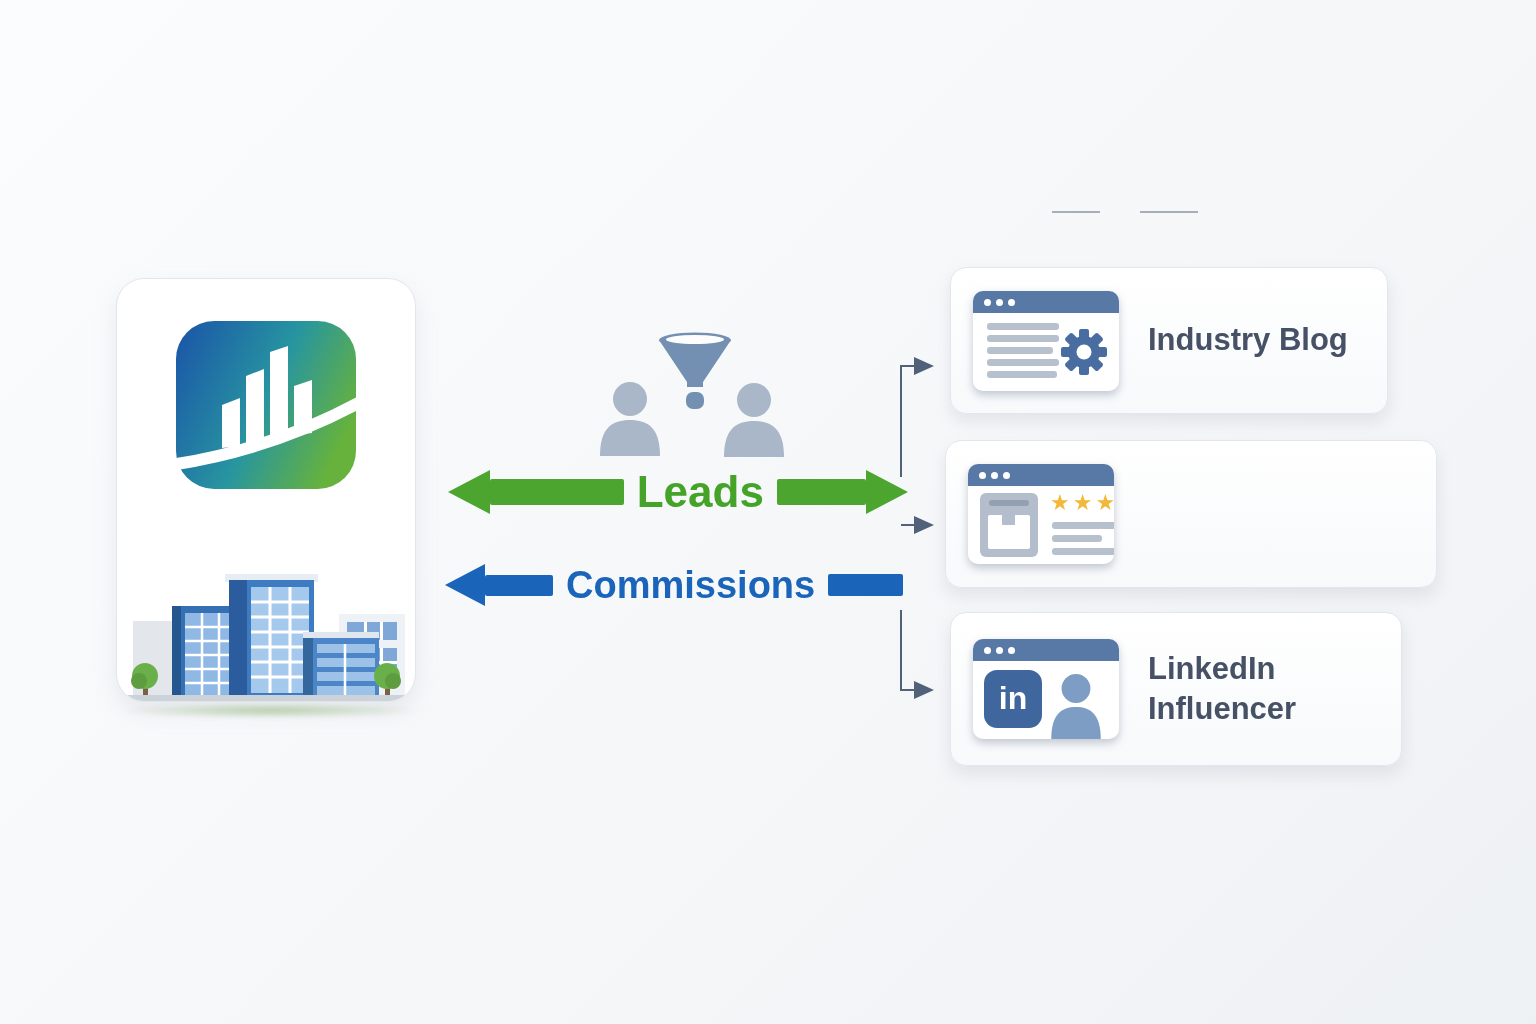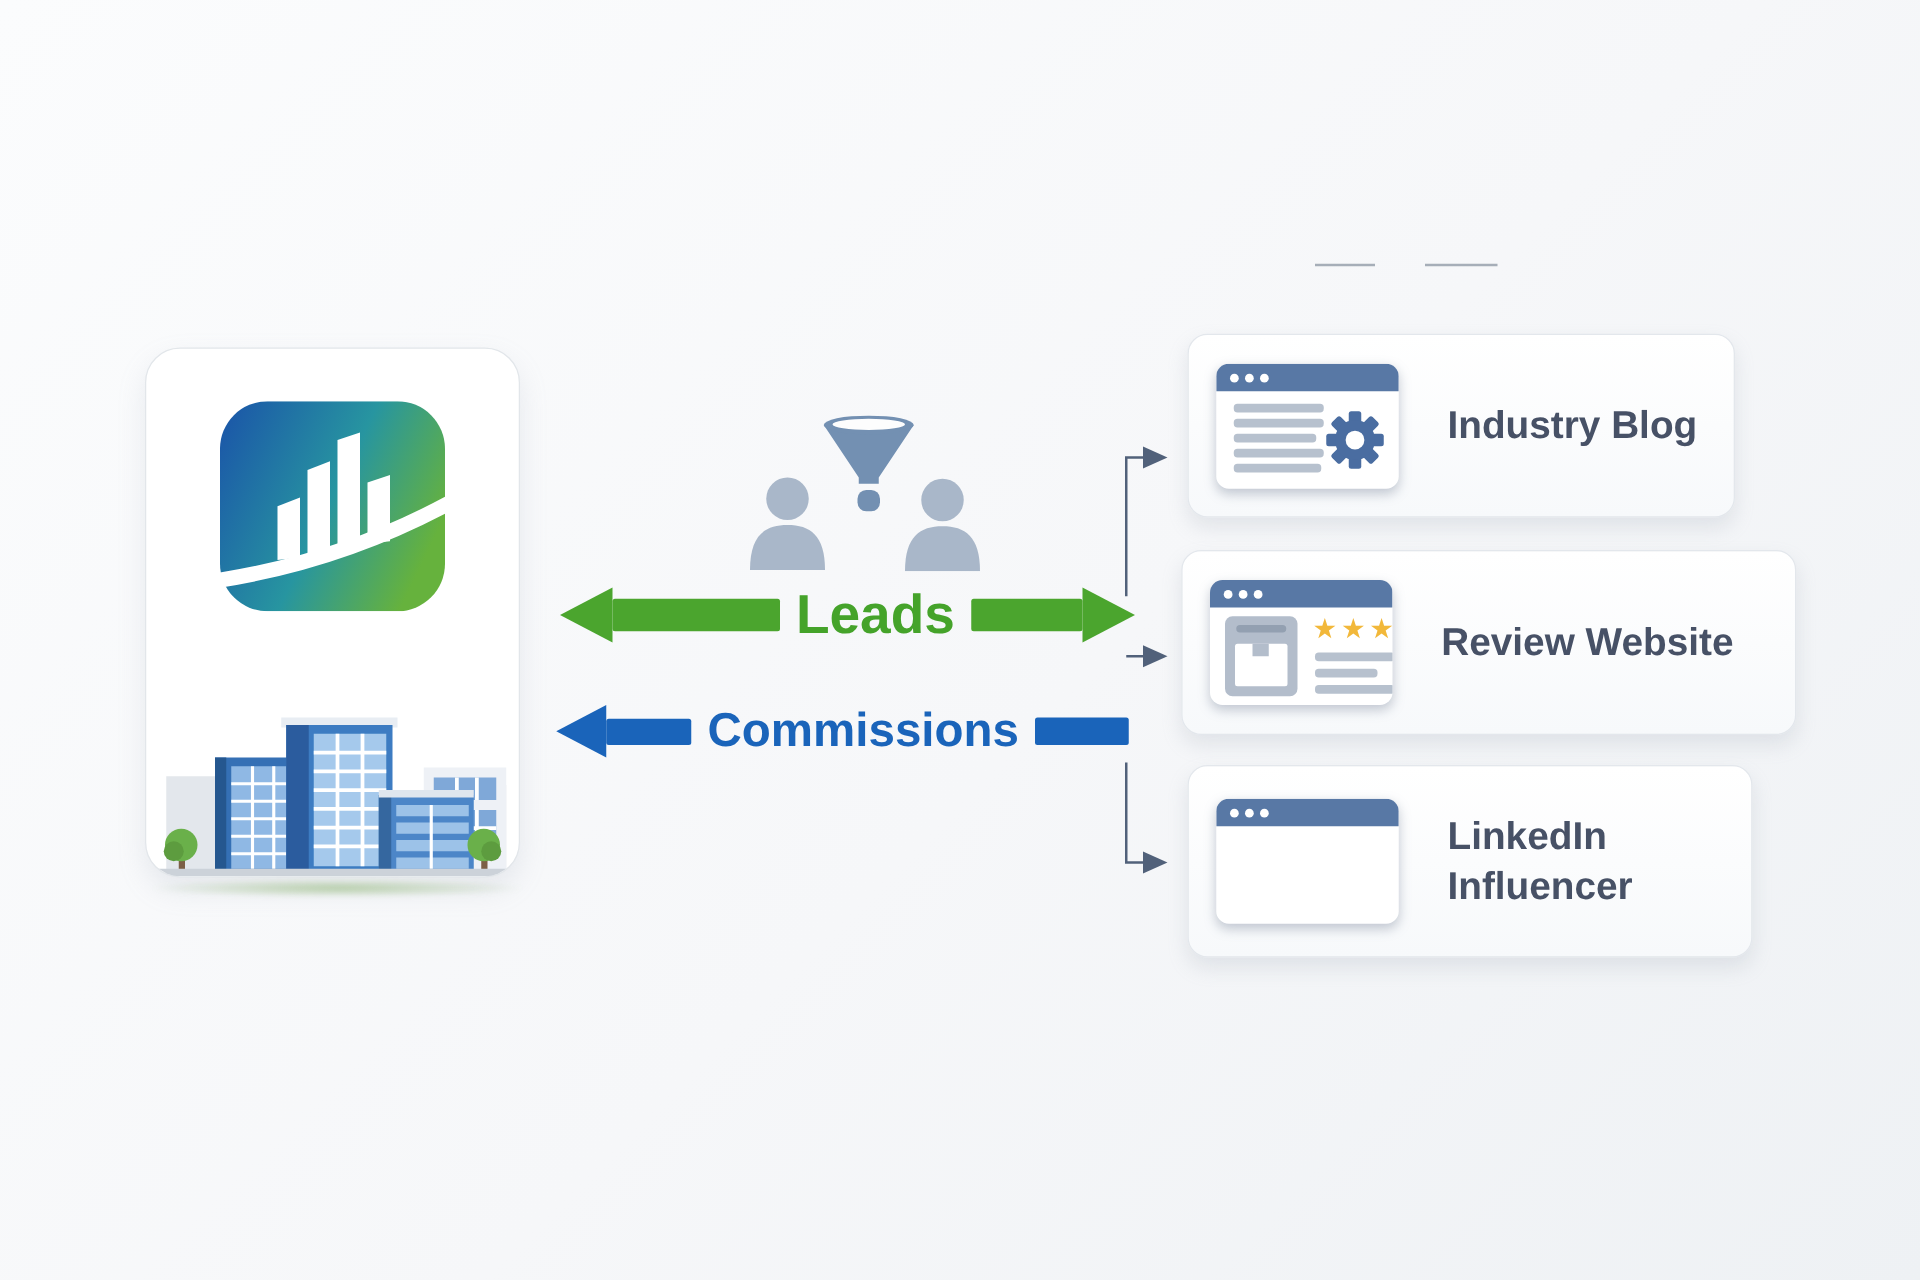--- a/index.html
+++ b/index.html
@@ -48,21 +48,21 @@
   .header-dash.l{width:48px;margin-right:20px;}
   .header-dash.r{width:58px;margin-left:20px;}
 
   .pub-card{position:absolute;background:linear-gradient(180deg,#ffffff 0%,#f7f9fb 100%);
     border:1px solid #e3e7ec;border-radius:16px;
     box-shadow:0 8px 16px rgba(145,155,170,.20);
     display:flex;align-items:center;padding-left:22px;box-sizing:border-box;}
   .pub-card-1{left:950px;top:267px;width:438px;height:147px;}
   .pub-card-2{left:945px;top:440px;width:492px;height:148px;}
   .pub-card-3{left:950px;top:612px;width:452px;height:154px;}
-  .pub-label{margin-left:39px;font-size:31px;font-weight:bold;color:#475166;line-height:1.3;}
+  .pub-label{margin-left:29px;font-size:31px;font-weight:bold;color:#475166;line-height:1.3;}
   .pub-card-3 .pub-label{max-width:175px;}
 
   
   .browser{position:relative;width:146px;height:100px;flex:none;background:#ffffff;
     border-radius:10px;box-shadow:0 4px 9px rgba(110,122,145,.40);overflow:hidden;}
   .browser-bar{position:absolute;left:0;top:0;width:100%;height:22px;background:#5878a5;}
   .browser-dots{position:absolute;left:11px;top:8px;display:flex;gap:5px;}
   .browser-dots i{width:7px;height:7px;border-radius:50%;background:#ffffff;}
   .browser-body{position:absolute;left:0;top:22px;width:100%;height:78px;}
 
@@ -274,29 +274,37 @@
           <span>★</span>
           <span>★</span>
         </div>
         <div class="review-lines">
             <i></i>
             <i></i>
             <i></i>
           </div>
       </div>
     </div>
-    <div class="pub-label">Review Website</div>
   </div>
 
   <div class="pub-card pub-card-3">
     <div class="browser">
       <div class="browser-bar">
         <div class="browser-dots">
             <i></i>
             <i></i>
             <i></i>
           </div>
       </div>
+      <div class="browser-body">
+        <div class="li-square">
+          <span>in</span>
+        </div>
+        <svg class="li-person" viewBox="0 0 52 64">
+          <circle cx="26" cy="15" r="14" fill="#7e9dc4"></circle>
+          <path d="M2,64 C2,40 12,33 26,33 C40,33 50,40 50,64 Z" fill="#7e9dc4"></path>
+        </svg>
+      </div>
     </div>
     <div class="pub-label">LinkedIn Influencer</div>
   </div>
 
 </div>
 
 </body></html>

